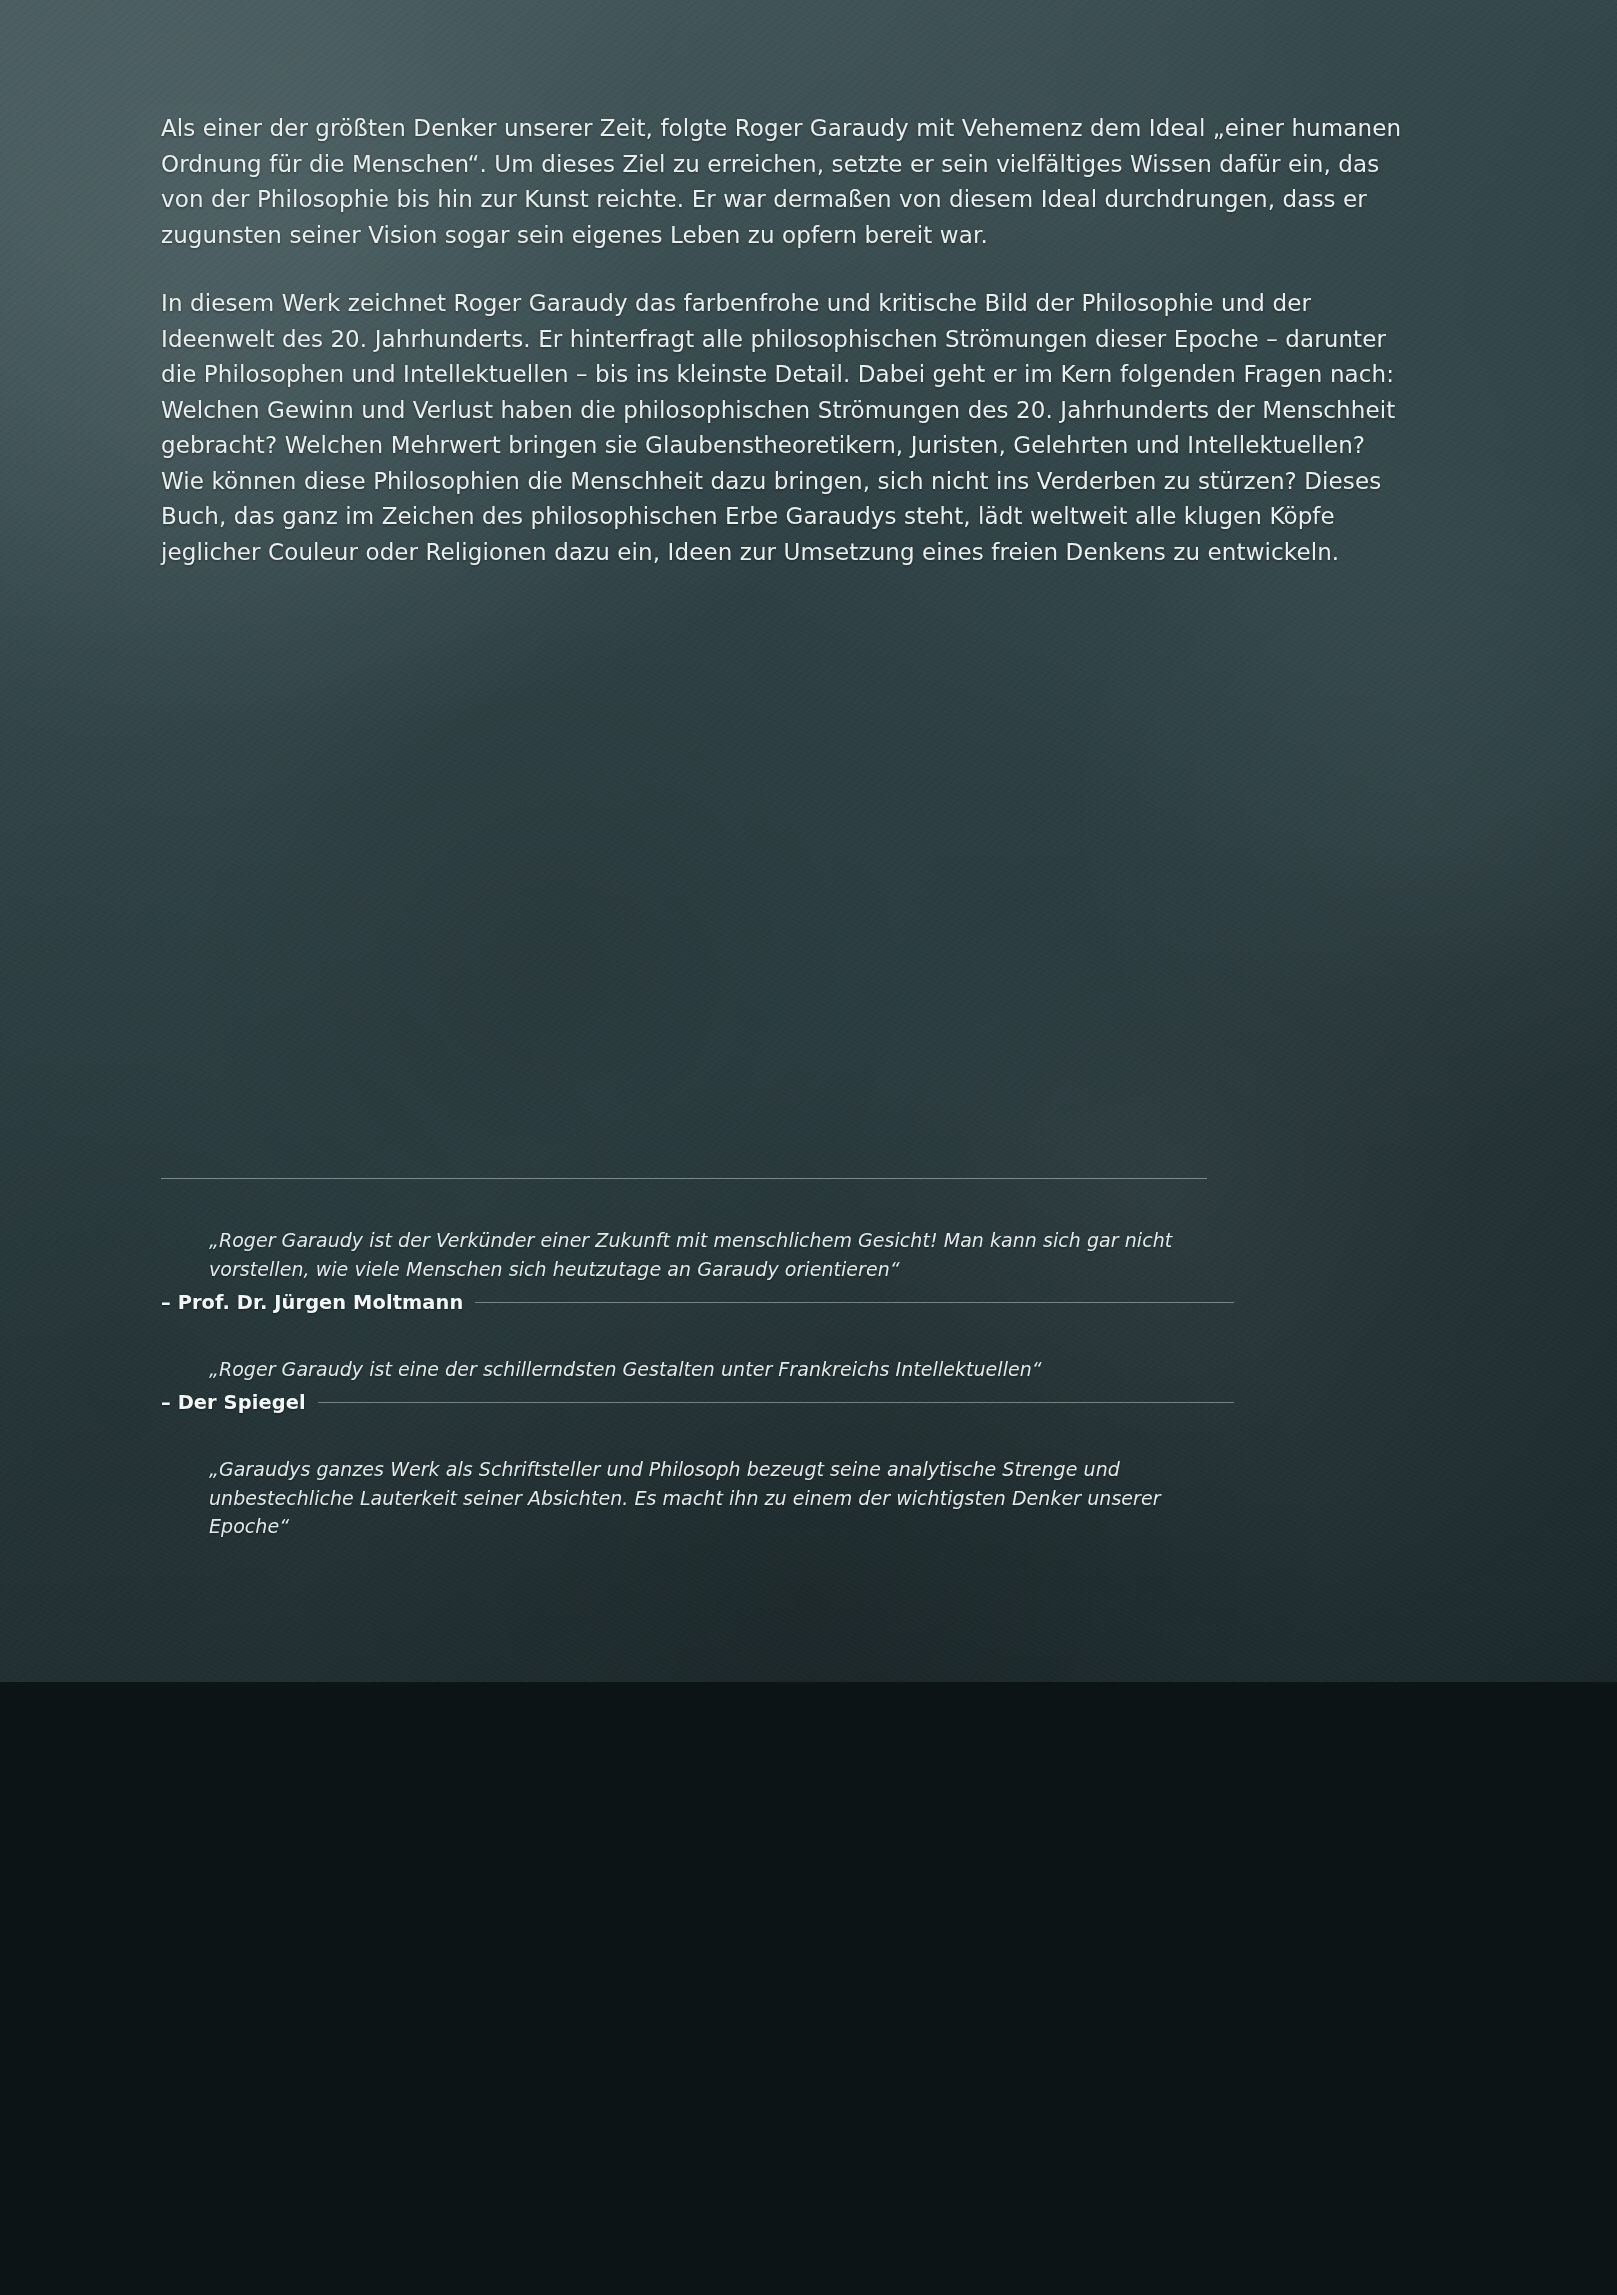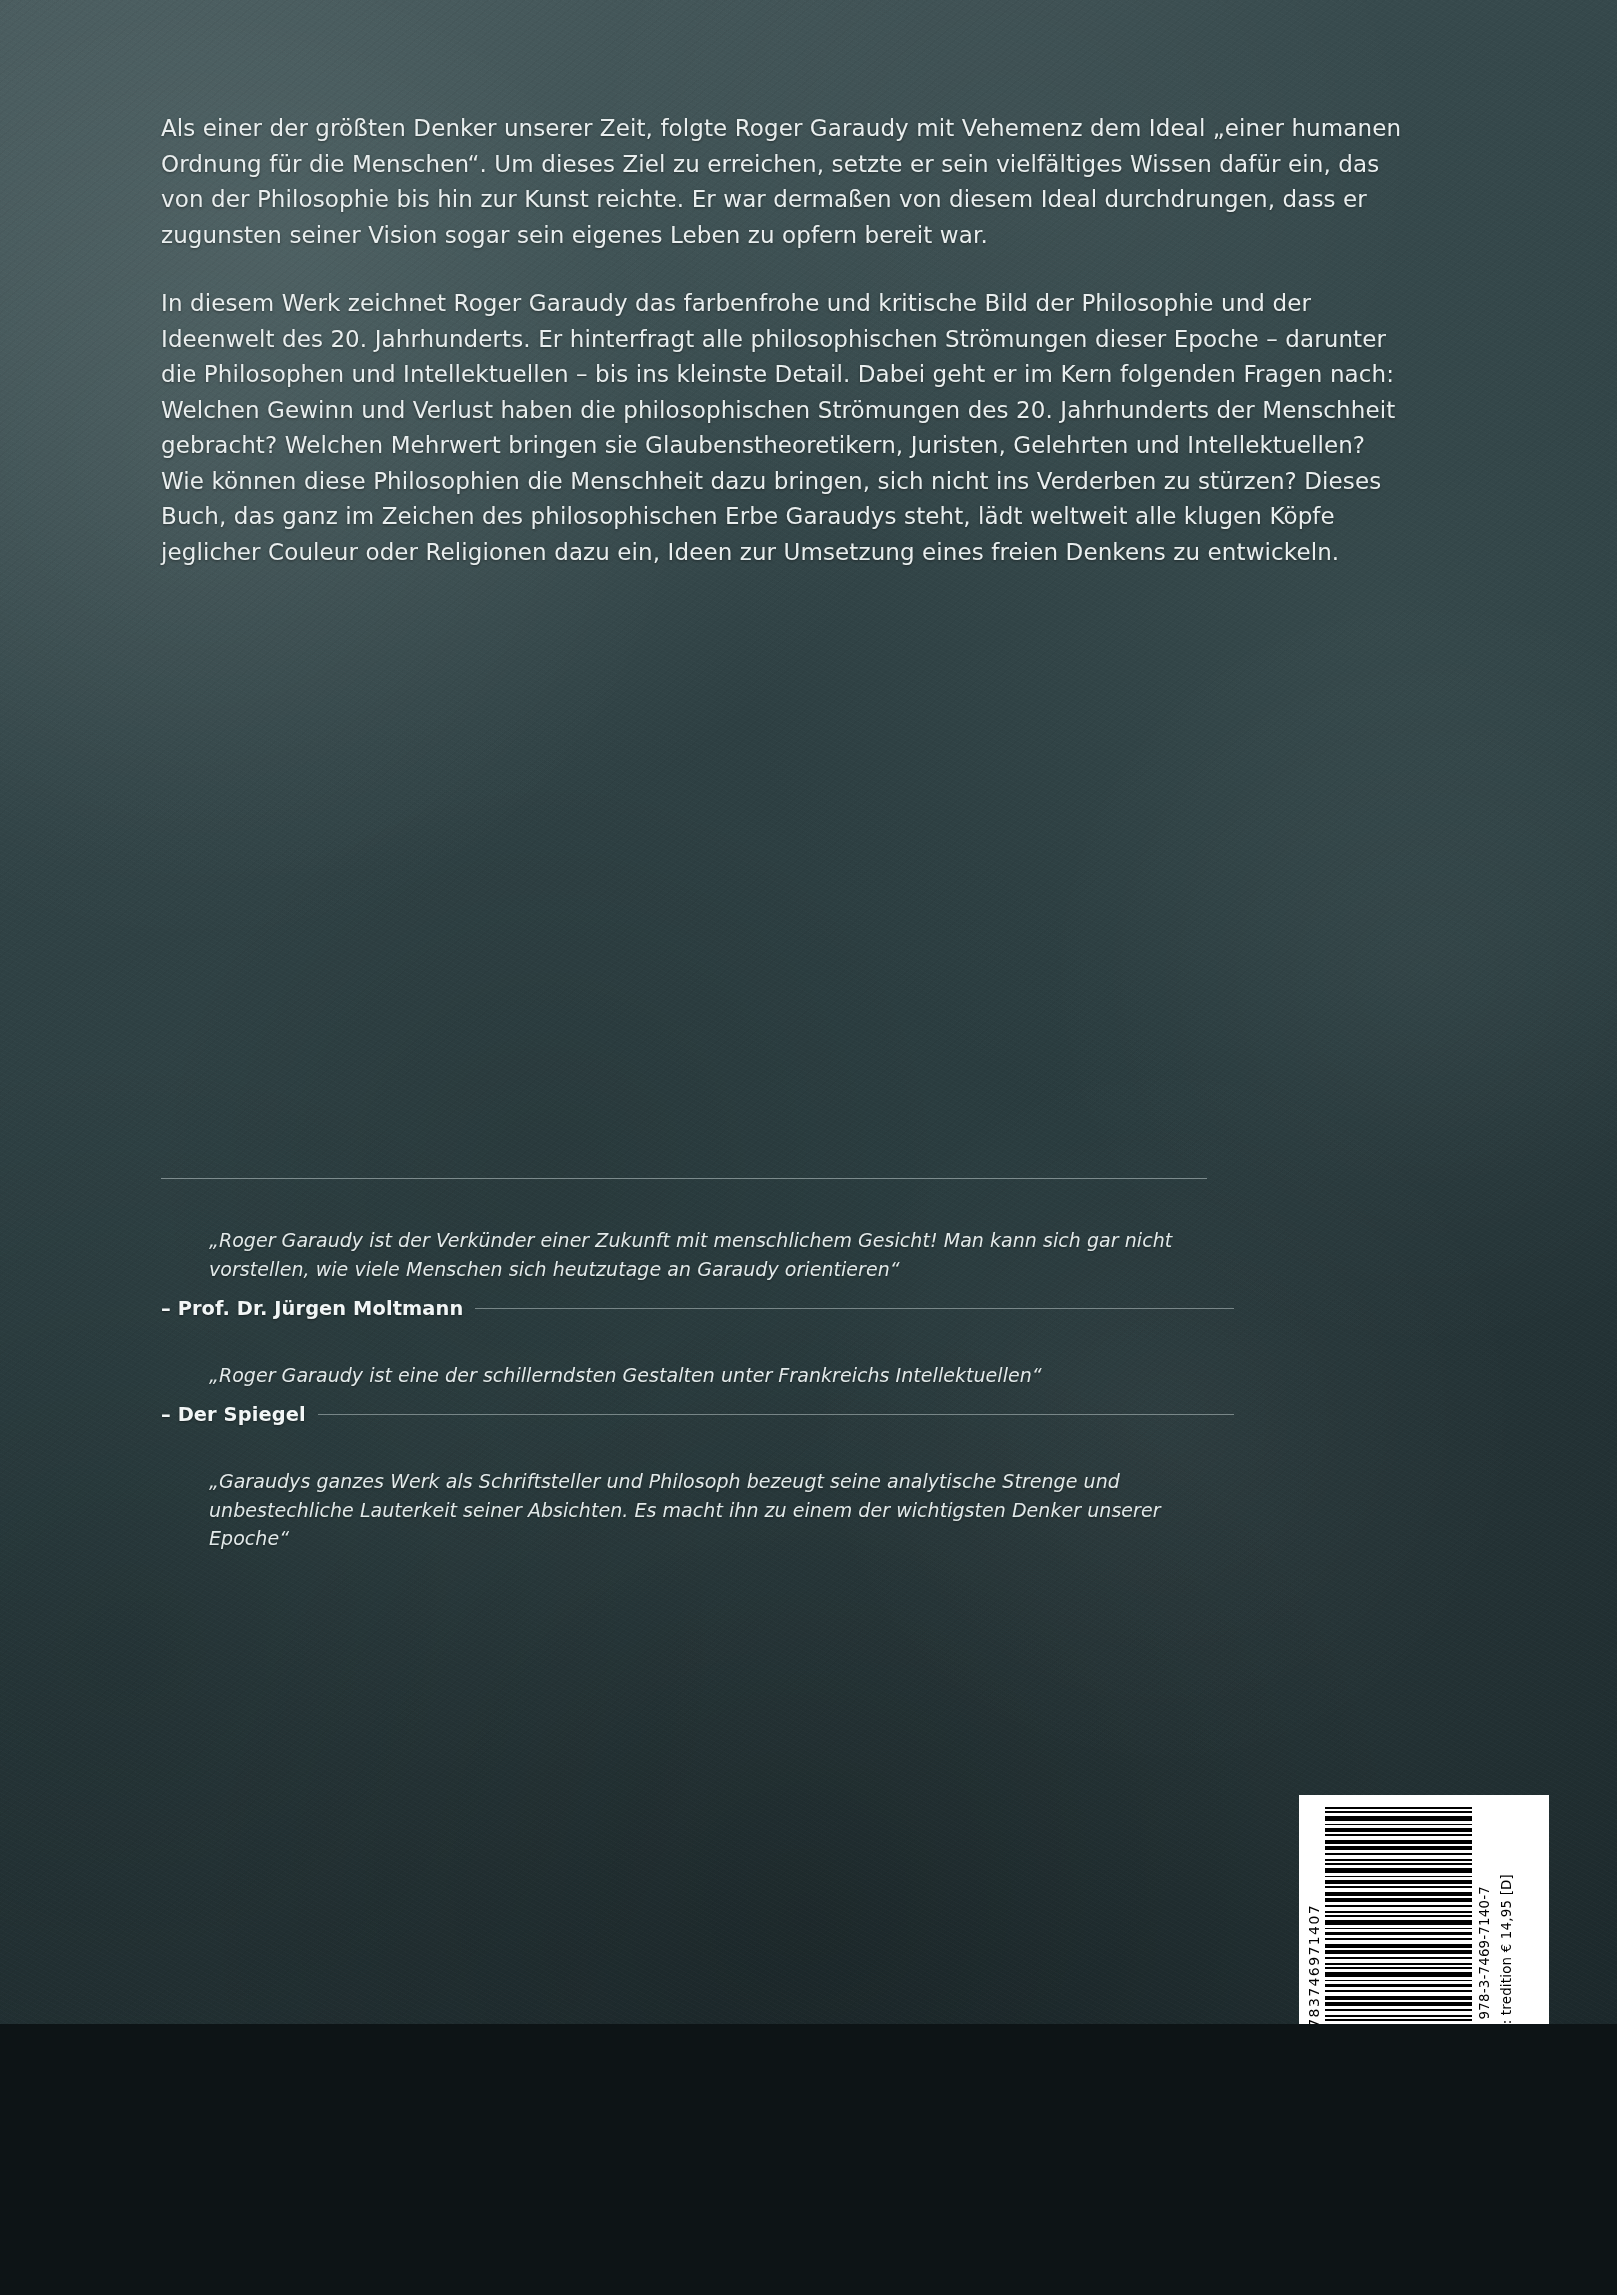--- a/index.html
+++ b/index.html
@@ -10,21 +10,21 @@
   body {
     width: 1618px;
     height: 2295px;
     font-family: "DejaVu Sans", sans-serif;
     overflow: hidden;
   }
 
   #cover {
     position: relative;
     width: 1618px;
-    height: 2024px;
+    height: 1682px;
     box-sizing: border-box;
     background:
       radial-gradient(ellipse 60% 45% at 18% 12%, rgba(118,140,140,0.22), rgba(0,0,0,0) 70%),
       radial-gradient(ellipse 55% 40% at 85% 30%, rgba(95,120,120,0.18), rgba(0,0,0,0) 72%),
       radial-gradient(ellipse 70% 50% at 30% 72%, rgba(80,105,105,0.16), rgba(0,0,0,0) 75%),
       radial-gradient(ellipse 50% 35% at 78% 88%, rgba(70,92,92,0.14), rgba(0,0,0,0) 75%),
       linear-gradient(160deg, #46585b 0%, #384b4e 18%, #2e4043 38%, #283a3d 58%, #223033 78%, #1a2629 100%);
     overflow: hidden;
   }
 
@@ -104,21 +104,21 @@
     font-size: 19px;
     line-height: 1.52;
     font-style: italic;
     letter-spacing: 0.05px;
     text-shadow: 0 0.9px 2.3px rgba(0,0,0,0.4);
     margin-left: 48px;
   }
   .attrib-row {
     display: flex;
     align-items: center;
-    margin-top: 13px;
+    margin-top: 7px;
   }
   .attrib {
     color: #f2f6f6;
     font-size: 19.4px;
     font-weight: bold;
     white-space: nowrap;
     letter-spacing: 0.1px;
     text-shadow: 0 0.9px 2.3px rgba(0,0,0,0.45);
   }
   .attrib-rule {

